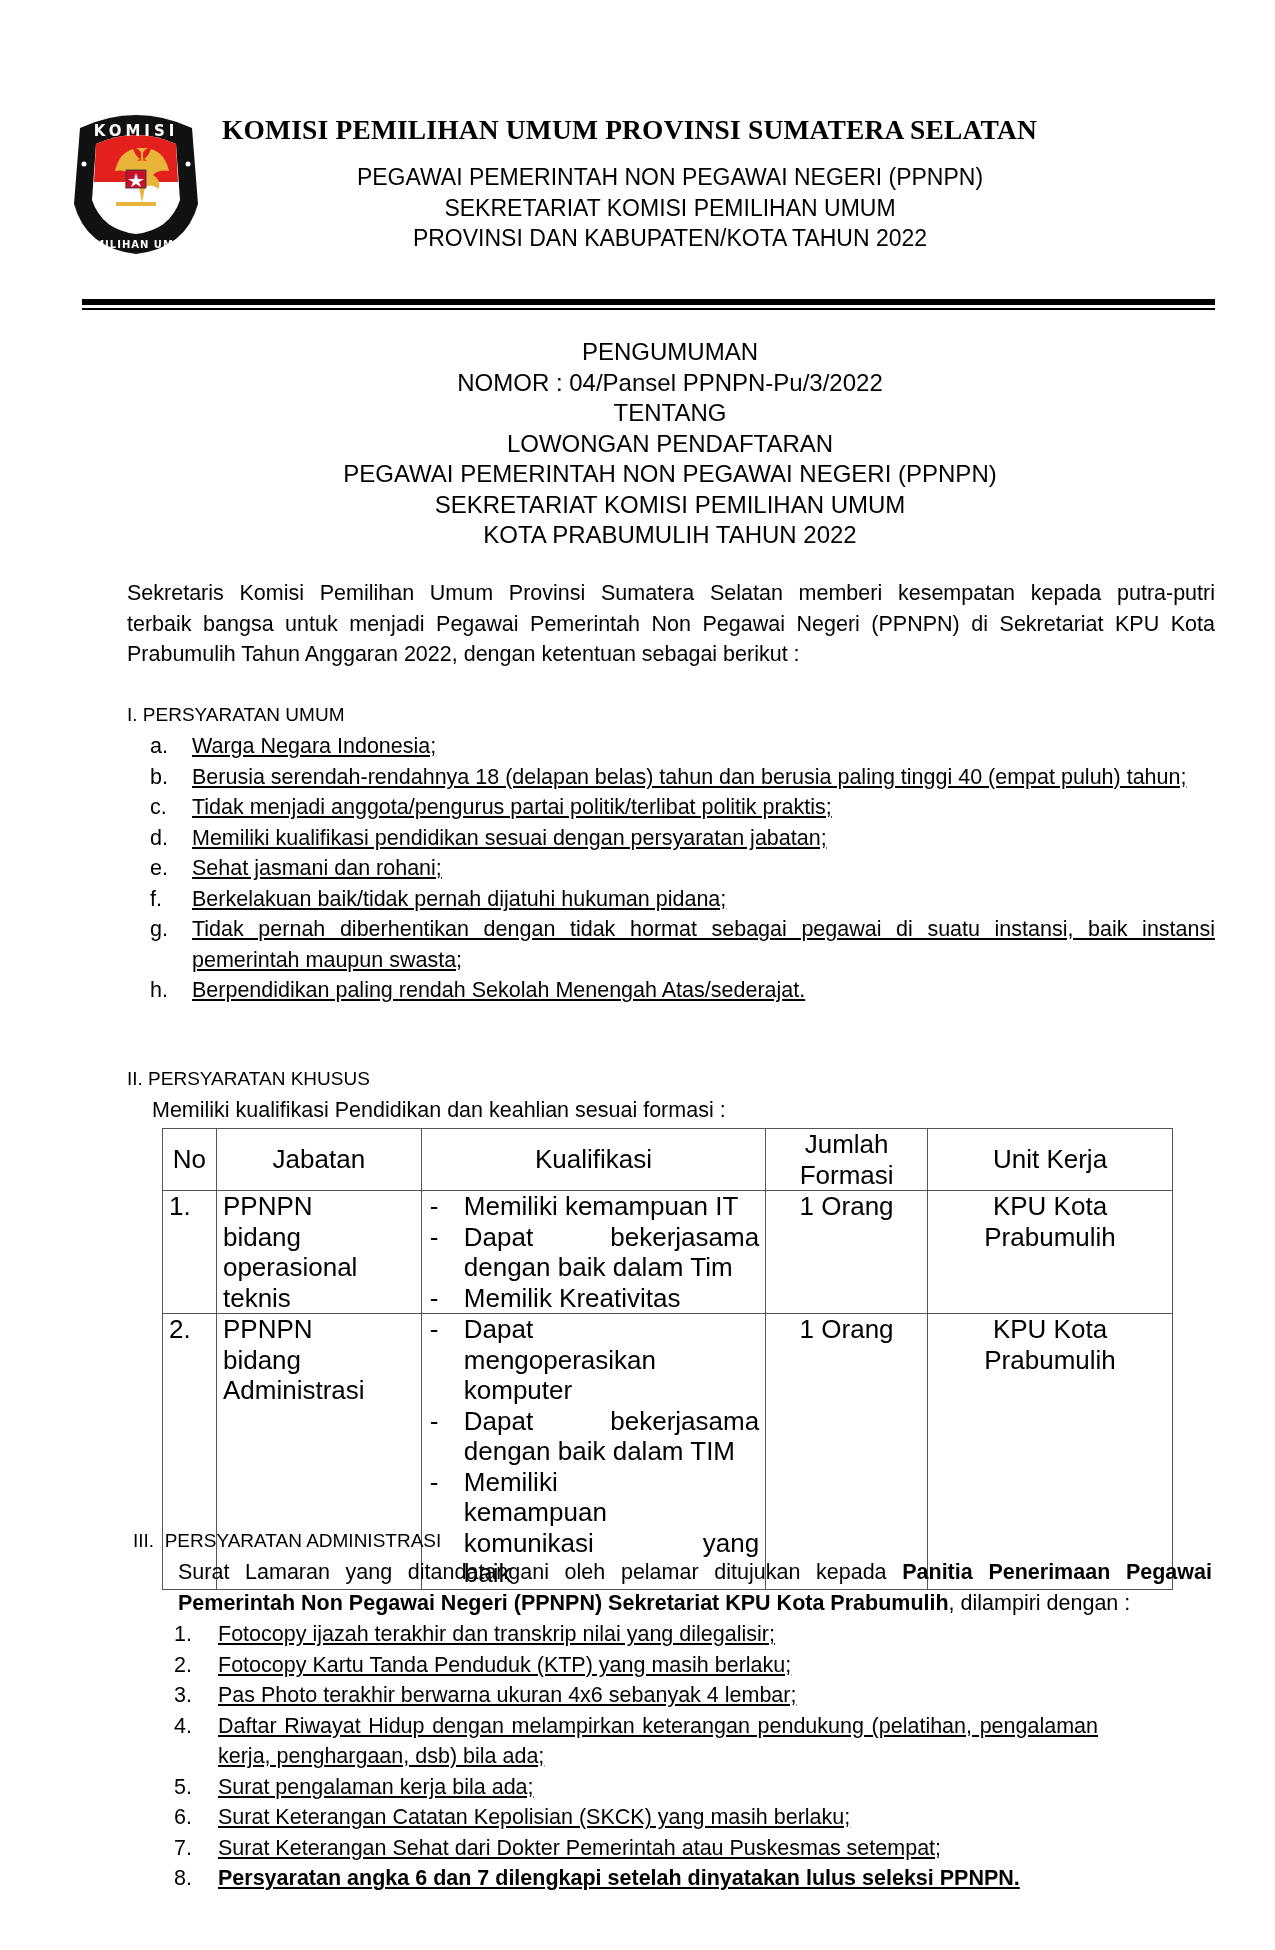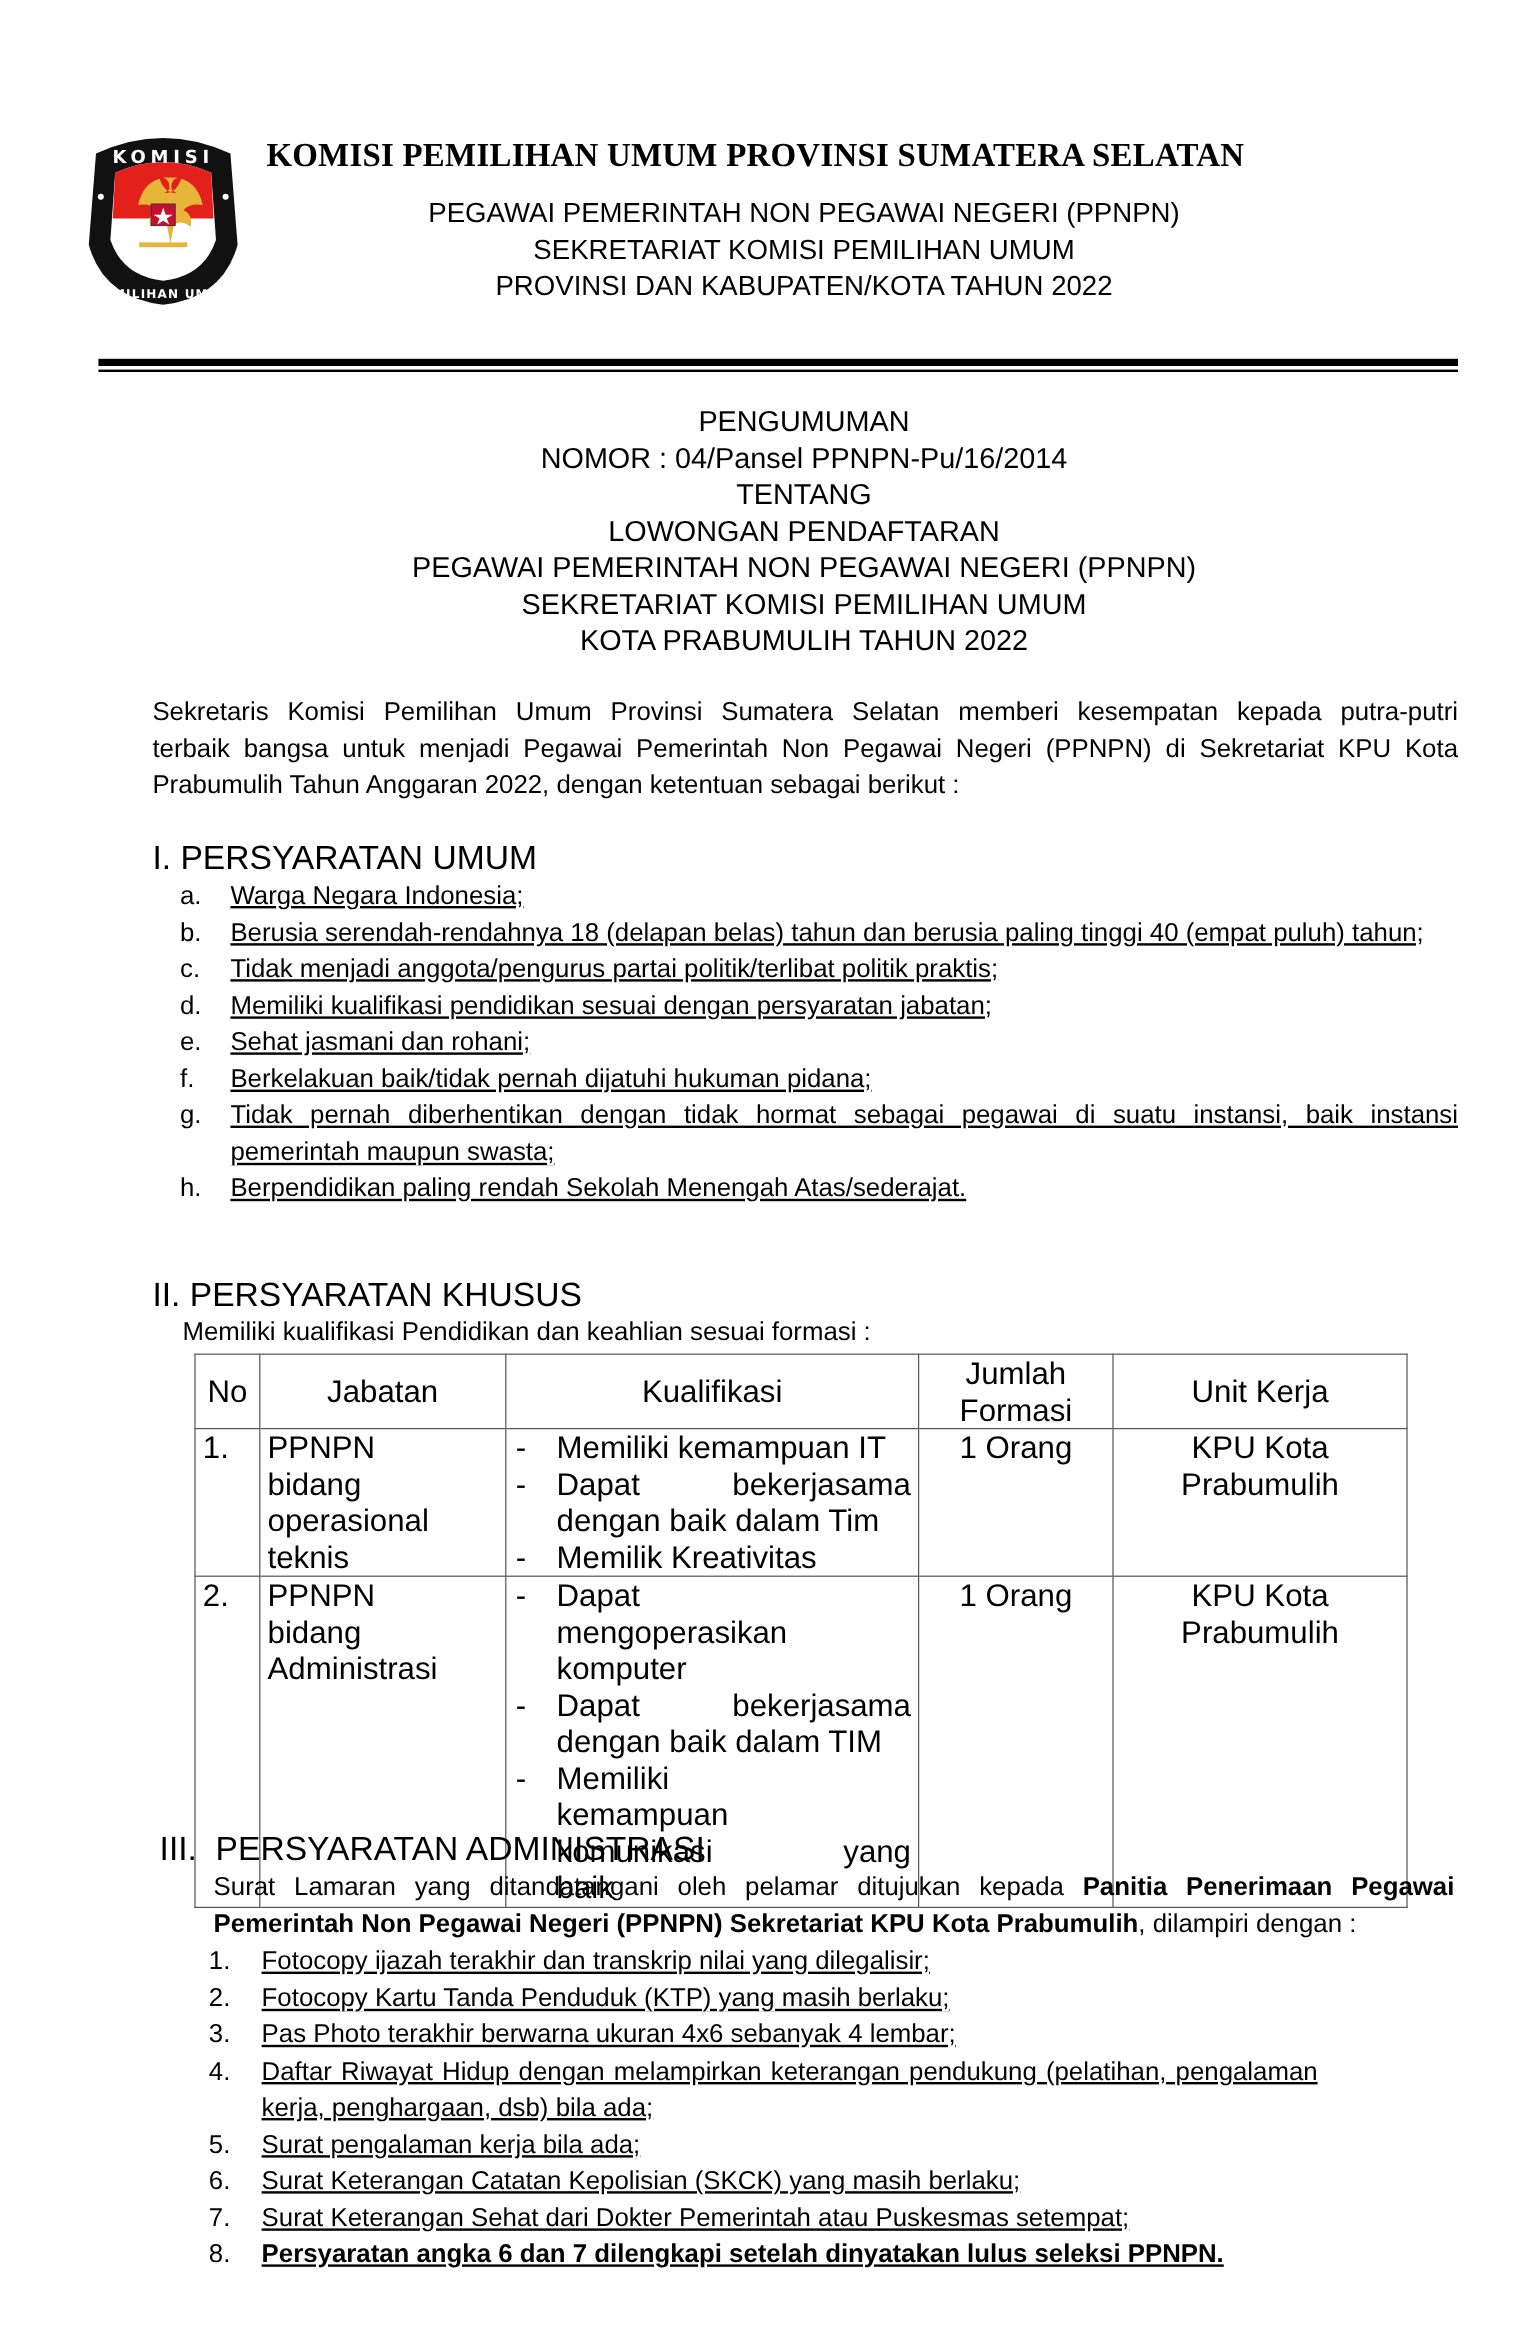--- a/index.html
+++ b/index.html
@@ -13,21 +13,21 @@
   #header-sub { left:300px; top:162px; width:740px; text-align:center; font-size:23px; line-height:30.5px; }
   #rule-thick { left:82px; top:299px; width:1133px; height:6px; background:#000; }
   #rule-thin  { left:82px; top:308px; width:1133px; height:2px; background:#000; }
   
   #ann-title { left:200px; top:337px; width:940px; text-align:center; font-size:24px; line-height:30.5px; }
   
   .para { font-size:21.5px; line-height:30.5px; text-align:justify; }
   #intro { left:127px; top:578px; width:1088px; }
   #intro .line { text-align-last:justify; }
   #intro .line.last { text-align-last:left; }
-  .sec-head { font-size:28px; line-height:30.5px; white-space:nowrap; }
+  .sec-head { font-size:19px; line-height:30.5px; white-space:nowrap; }
   .list { font-size:21.5px; line-height:30.5px; }
   .li { display:flex; }
   .li .mk { width:40px; flex:none; }
   .li .tx { flex:1; text-align:justify;text-decoration:underline; }
   #sec1-head { left:127px; top:700px; }
   #sec1-list { left:150px; top:731px; width:1065px; }
   #sec1-list .li .mk { width:42px; }
   #sec2-head { left:127px; top:1064px; }
   #sec2-intro { left:152px; top:1095px; white-space:nowrap; font-size:21.5px; line-height:30.5px; }
   
@@ -72,21 +72,21 @@
   <div>PEGAWAI PEMERINTAH NON PEGAWAI NEGERI (PPNPN)</div>
   <div>SEKRETARIAT KOMISI PEMILIHAN UMUM</div>
   <div>PROVINSI DAN KABUPATEN/KOTA TAHUN 2022</div>
 </div>
 
 <div id="rule-thick" class="abs"></div>
 <div id="rule-thin" class="abs"></div>
 
 <div id="ann-title" class="abs">
   <div>PENGUMUMAN</div>
-  <div>NOMOR : 04/Pansel PPNPN-Pu/16/2014</div>
+  <div>NOMOR : 04/Pansel PPNPN-Pu/3/2022</div>
   <div>TENTANG</div>
   <div>LOWONGAN PENDAFTARAN</div>
   <div>PEGAWAI PEMERINTAH NON PEGAWAI NEGERI (PPNPN)</div>
   <div>SEKRETARIAT KOMISI PEMILIHAN UMUM</div>
   <div>KOTA PRABUMULIH TAHUN 2022</div>
 </div>
 
 <div id="intro" class="abs para">
   <div class="line">Sekretaris Komisi Pemilihan Umum Provinsi Sumatera Selatan memberi kesempatan kepada putra-putri</div>
   <div class="line">terbaik bangsa untuk menjadi Pegawai Pemerintah Non Pegawai Negeri (PPNPN) di Sekretariat KPU Kota</div>

